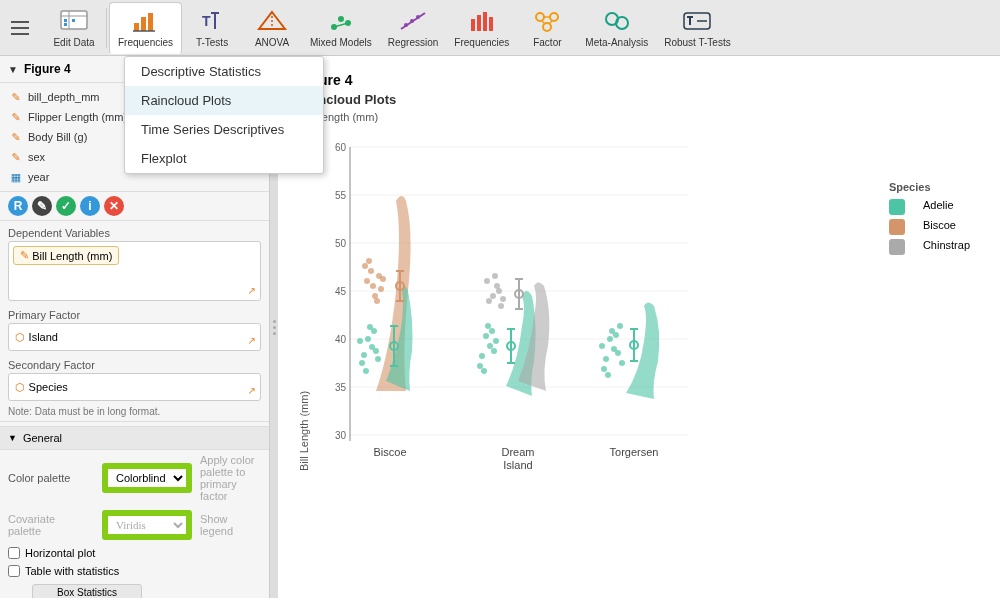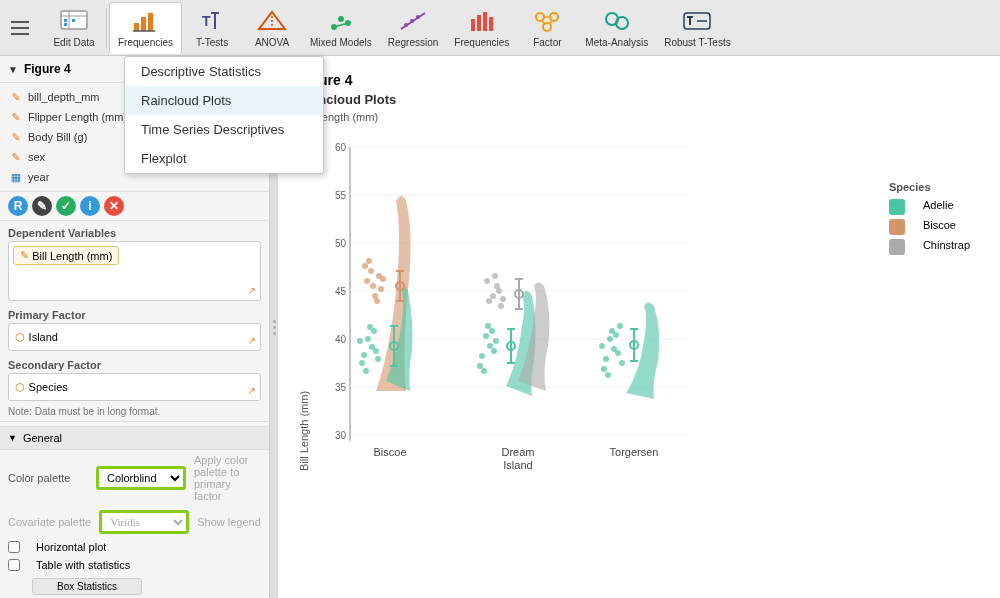--- a/index.html
+++ b/index.html
@@ -53,21 +53,21 @@
     .var-item { display: flex; align-items: center; padding: 2px 0; font-size: 11px; color: #333; }
     .var-icon { width: 16px; height: 16px; margin-right: 4px; display: inline-flex; align-items: center; justify-content: center; }
     .var-pencil { color: #e67e22; font-size: 11px; }
     .var-bar { color: #2980b9; font-size: 11px; }
 
     
     .config-area { flex: 1; padding: 6px 8px; overflow-y: auto; background: #f5f5f5; }
 
     
     .field-section { margin-bottom: 8px; }
-    .field-label { font-size: 11px; color: #555; margin-bottom: 2px; font-weight: 700; }
+    .field-label { font-size: 11px; color: #555; margin-bottom: 2px; font-weight: 400; }
     .field-box {
       background: #fff; border: 1px solid #ccc; border-radius: 3px; min-height: 60px;
       padding: 4px; font-size: 11px; position: relative;
     }
     .field-box-small {
       background: #fff; border: 1px solid #ccc; border-radius: 3px; min-height: 28px;
       padding: 4px 6px; font-size: 11px; display: flex; align-items: center; position: relative;
     }
     .field-tag {
       display: inline-flex; align-items: center; background: #fff8e8;
@@ -91,23 +91,23 @@
     
     .settings-area { flex: 1; overflow-y: auto; padding: 4px 0; background: #f5f5f5; }
     .settings-section-header {
       display: flex; align-items: center; padding: 5px 8px; background: #e8e8e8;
       border-top: 1px solid #ddd; border-bottom: 1px solid #ddd; cursor: pointer;
       font-size: 11px; font-weight: 500;
     }
     .settings-section-header .tri { margin-right: 6px; font-size: 9px; }
     .settings-row { display: flex; align-items: center; padding: 4px 8px; gap: 8px; font-size: 11px; }
     .settings-label { color: #555; min-width: 80px; }
-    .settings-select { font-size: 11px; border: 3px solid #84cc16; border-radius: 3px; padding: 2px 4px; background: #fff; min-width: 90px; cursor: pointer; }
+    .settings-select { font-size: 11px; border: 6px solid #84cc16; border-radius: 3px; padding: 2px 4px; background: #fff; min-width: 90px; cursor: pointer; margin-left: 6px; }
     .settings-text-muted { color: #aaa; font-size: 11px; }
-    .checkbox-row { display: flex; align-items: center; padding: 3px 8px; font-size: 11px; gap: 16px; }
+    .checkbox-row { display: flex; align-items: center; padding: 3px 8px; font-size: 11px; gap: 5px; }
     .checkbox-row input { width: 12px; height: 12px; }
 
     
     .resize-handle { width: 8px; background: #ddd; cursor: col-resize; display: flex; flex-direction: column; align-items: center; justify-content: center; gap: 3px; }
     .resize-dot { width: 3px; height: 3px; background: #aaa; border-radius: 50%; }
 
     
     .right-panel { flex: 1; background: #fff; padding: 16px 20px; overflow: hidden; position: relative; }
     .chart-title { font-size: 14px; font-weight: bold; margin-bottom: 4px; }
     .chart-subtitle { font-size: 13px; font-weight: bold; margin-bottom: 4px; color: #333; }

